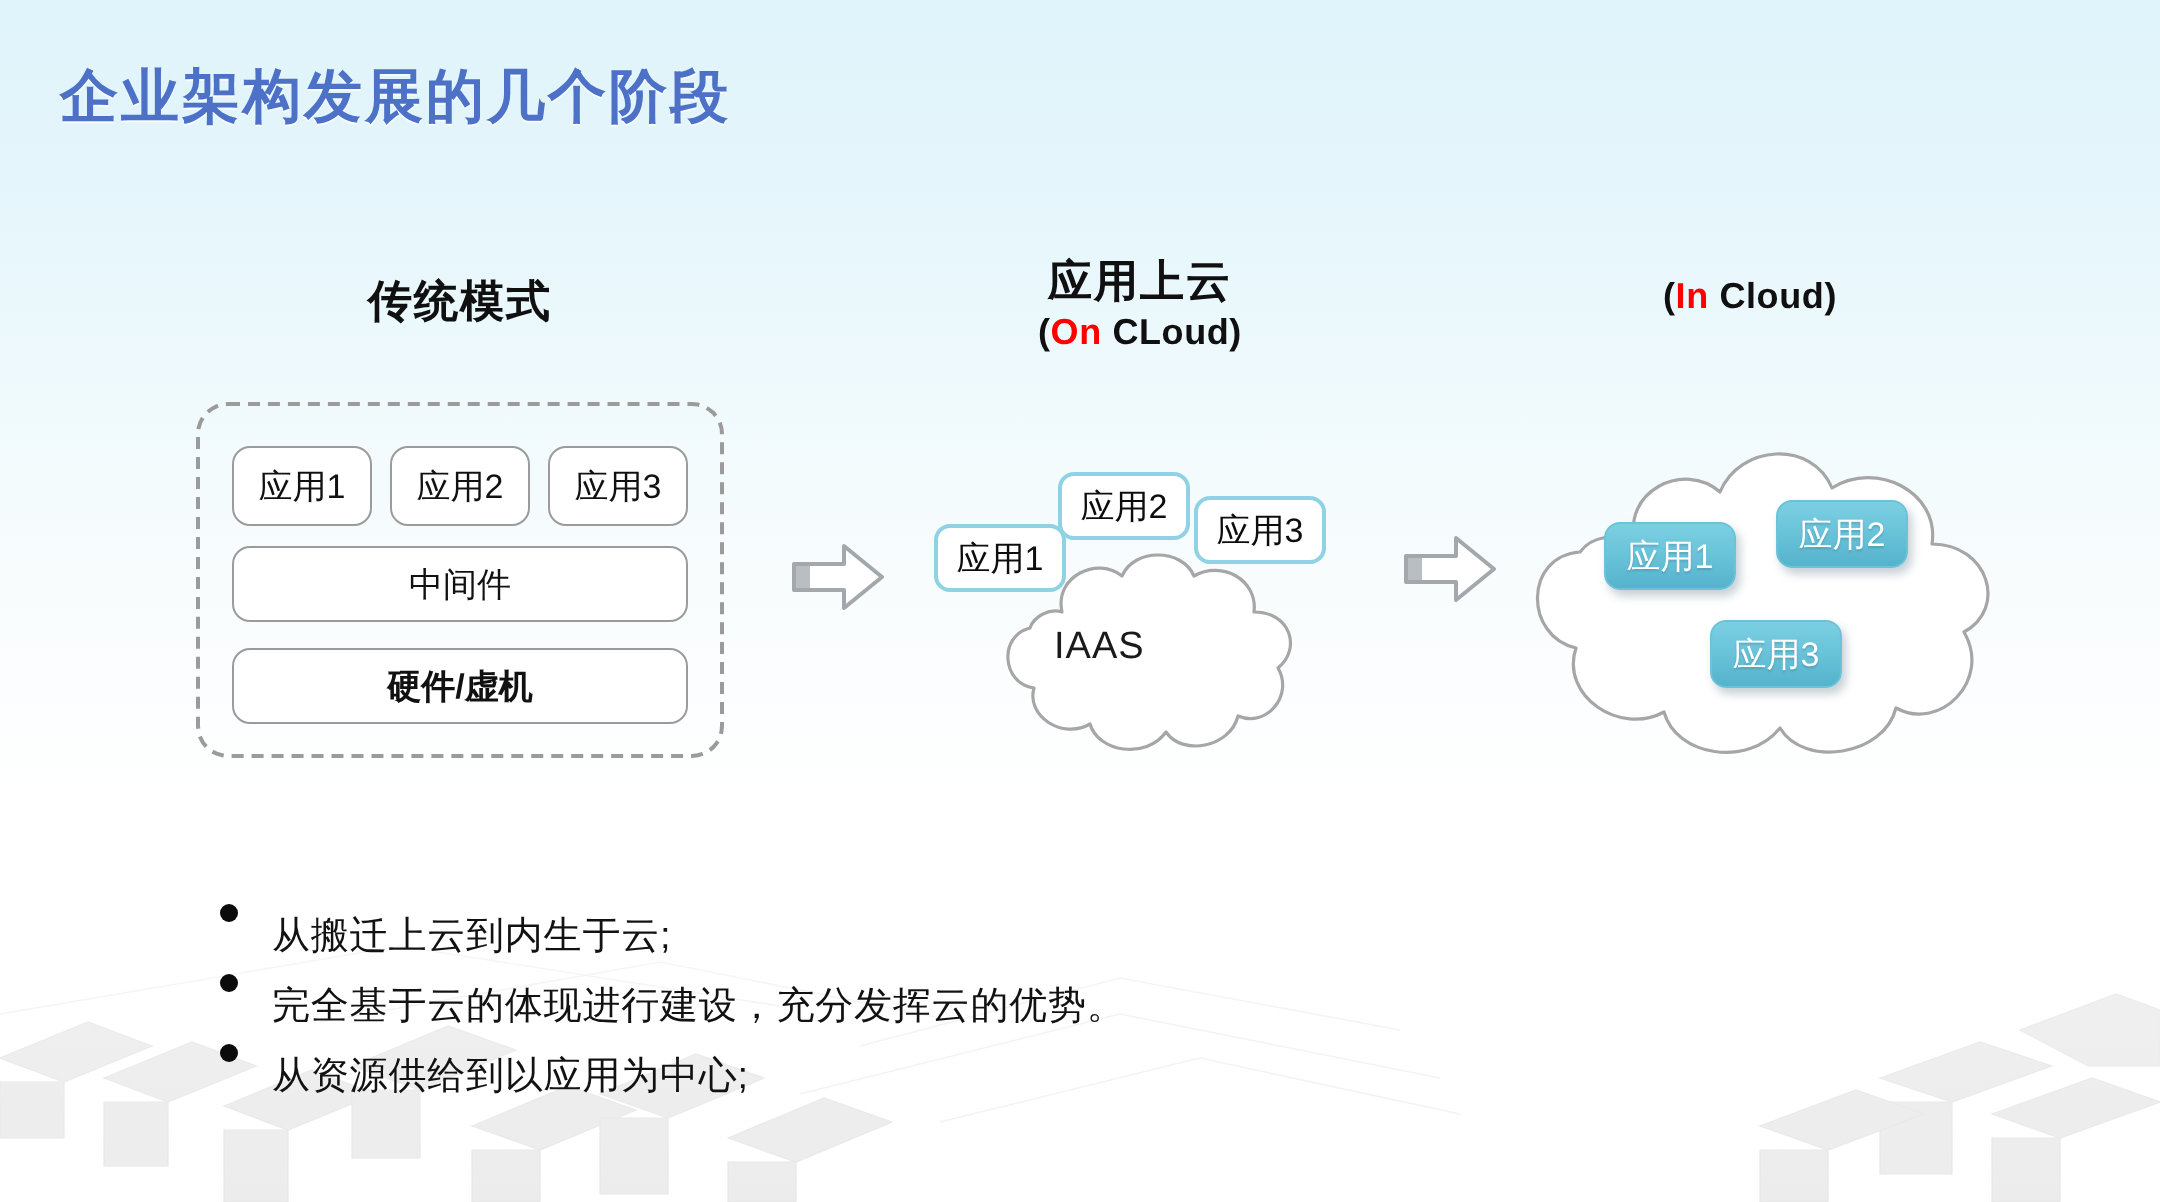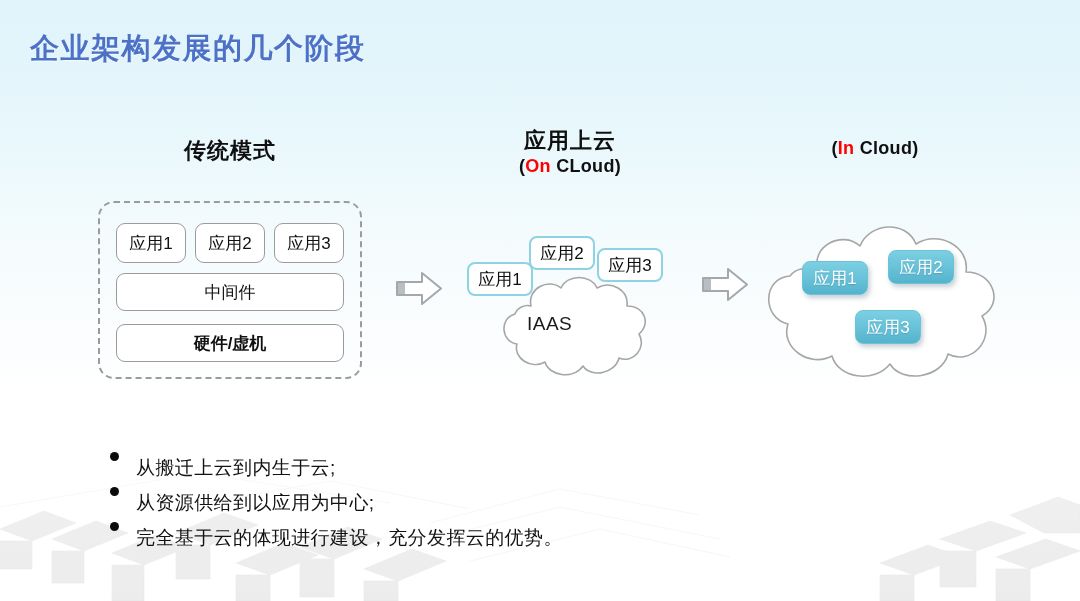--- a/index.html
+++ b/index.html
@@ -311,21 +311,21 @@
   <div class="chip-fill" id="in-app2">应用2</div>
   <div class="chip-fill" id="in-app3">应用3</div>
 
   <div class="bullets">
     <div class="bullet-row">
       <span class="bullet-dot"></span>
       <span class="bullet-text">从搬迁上云到内生于云;</span>
     </div>
     <div class="bullet-row">
       <span class="bullet-dot"></span>
-      <span class="bullet-text">从资源供给到以应用为中心;</span>
+      <span class="bullet-text">完全基于云的体现进行建设，充分发挥云的优势。</span>
     </div>
     <div class="bullet-row">
       <span class="bullet-dot"></span>
-      <span class="bullet-text">完全基于云的体现进行建设，充分发挥云的优势。</span>
+      <span class="bullet-text">从资源供给到以应用为中心;</span>
     </div>
   </div>
 
 </div>
 
 </body></html>

